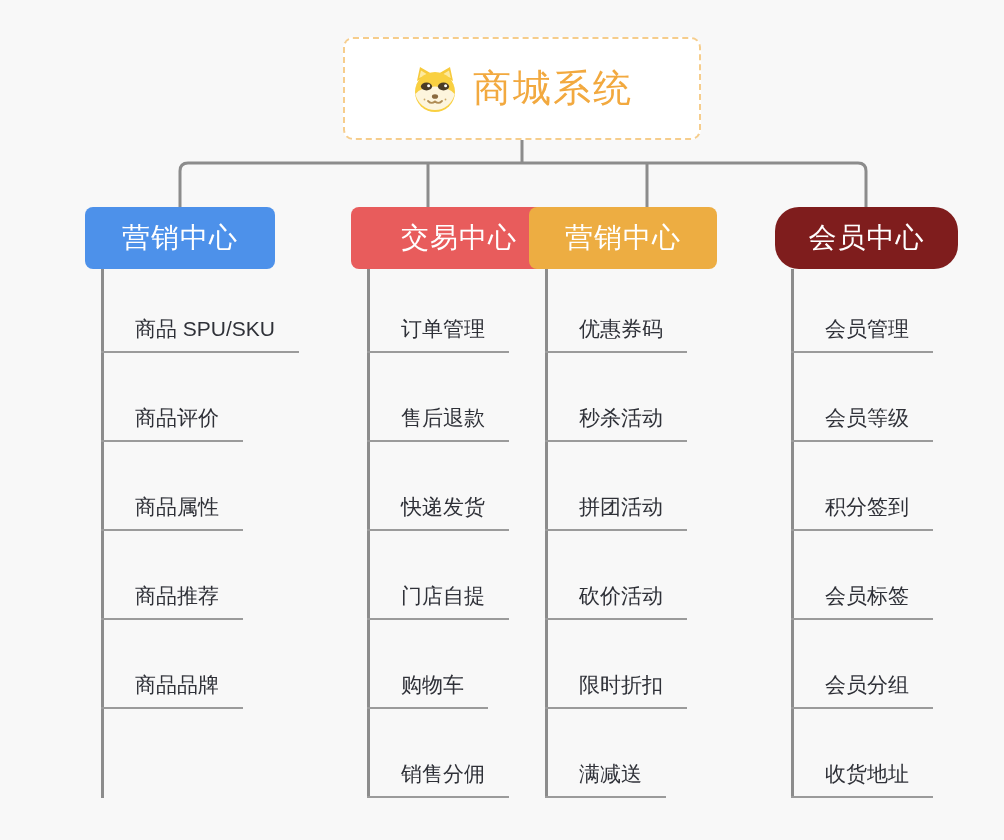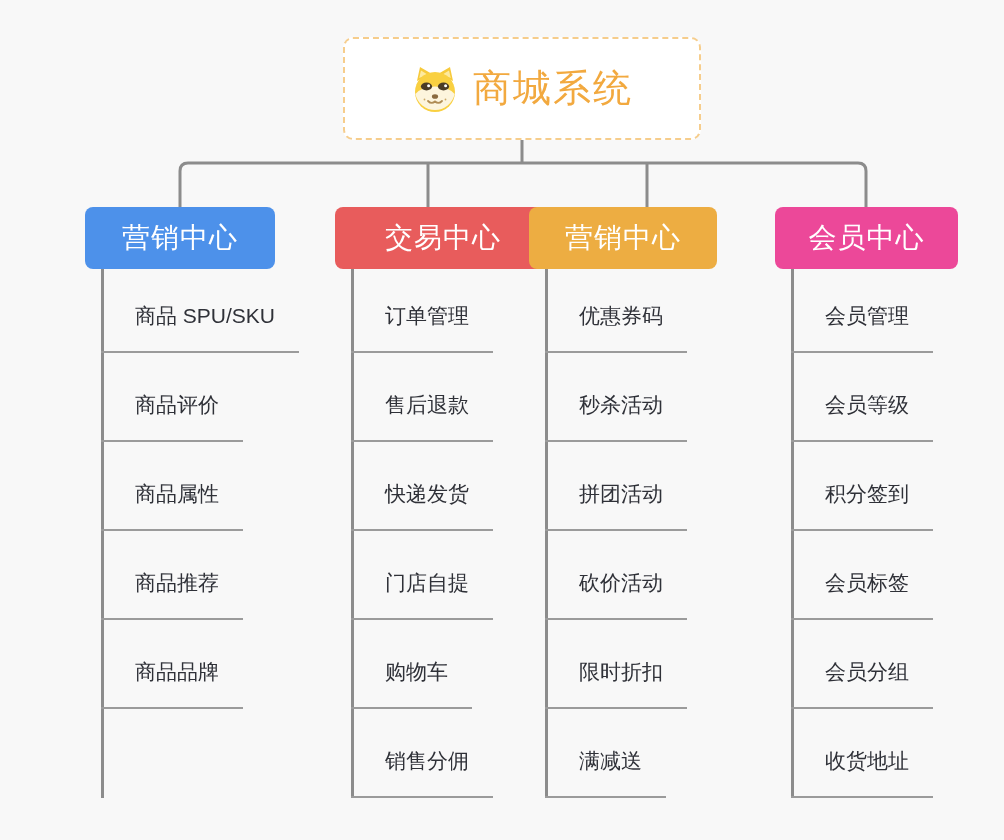--- a/index.html
+++ b/index.html
@@ -34,21 +34,21 @@
     font-size:38px;
     letter-spacing:2px;
     color:#f2a93f;
     font-weight:500;
     white-space:nowrap;
   }
   .root-icon{width:48px;height:48px;display:block;}
   
   .branch{position:absolute;top:207px;}
   .branch:nth-child(1){left:57px;width:190px;}
-  .branch:nth-child(2){left:307px;width:216px;}
+  .branch:nth-child(2){left:323px;width:216px;}
   .branch:nth-child(3){left:501px;width:188px;}
   .branch:nth-child(4){left:747px;width:183px;}
   .branch-header{
     position:relative;
     height:62px;
     border-radius:8px;
     display:flex;align-items:center;justify-content:center;
     color:#ffffff;
     font-size:28px;
     letter-spacing:1px;
@@ -67,21 +67,21 @@
     display:flex;flex-direction:column;
   }
   .leaf{
     height:89px;
     display:flex;align-items:flex-end;
   }
   .leaf:first-child{height:84px;}
   .leaf-label{
     display:inline-block;
     white-space:nowrap;
-    padding:0 24px 21px 34px;
+    padding:0 24px 8px 34px;
     border-bottom:2px solid #9b9b9b;
     font-size:21px;
     color:#2f3138;
     cursor:pointer;
   }
 </style>
 </head>
 <body>
 
 <div class="canvas">
@@ -182,21 +182,21 @@
           <div class="leaf">
             <span class="leaf-label">限时折扣</span>
           </div>
           <div class="leaf">
             <span class="leaf-label">满减送</span>
           </div>
         </div>
   </div>
 
   <div class="branch">
-    <div class="branch-header" style="background: #ec4899;">会员中心</div>
+    <div class="branch-header" style="background: #7f1d1d; border-radius: 24px;">会员中心</div>
     <div class="branch-trunk"></div>
     <div class="leaves">
           <div class="leaf">
             <span class="leaf-label">会员管理</span>
           </div>
           <div class="leaf">
             <span class="leaf-label">会员等级</span>
           </div>
           <div class="leaf">
             <span class="leaf-label">积分签到</span>

